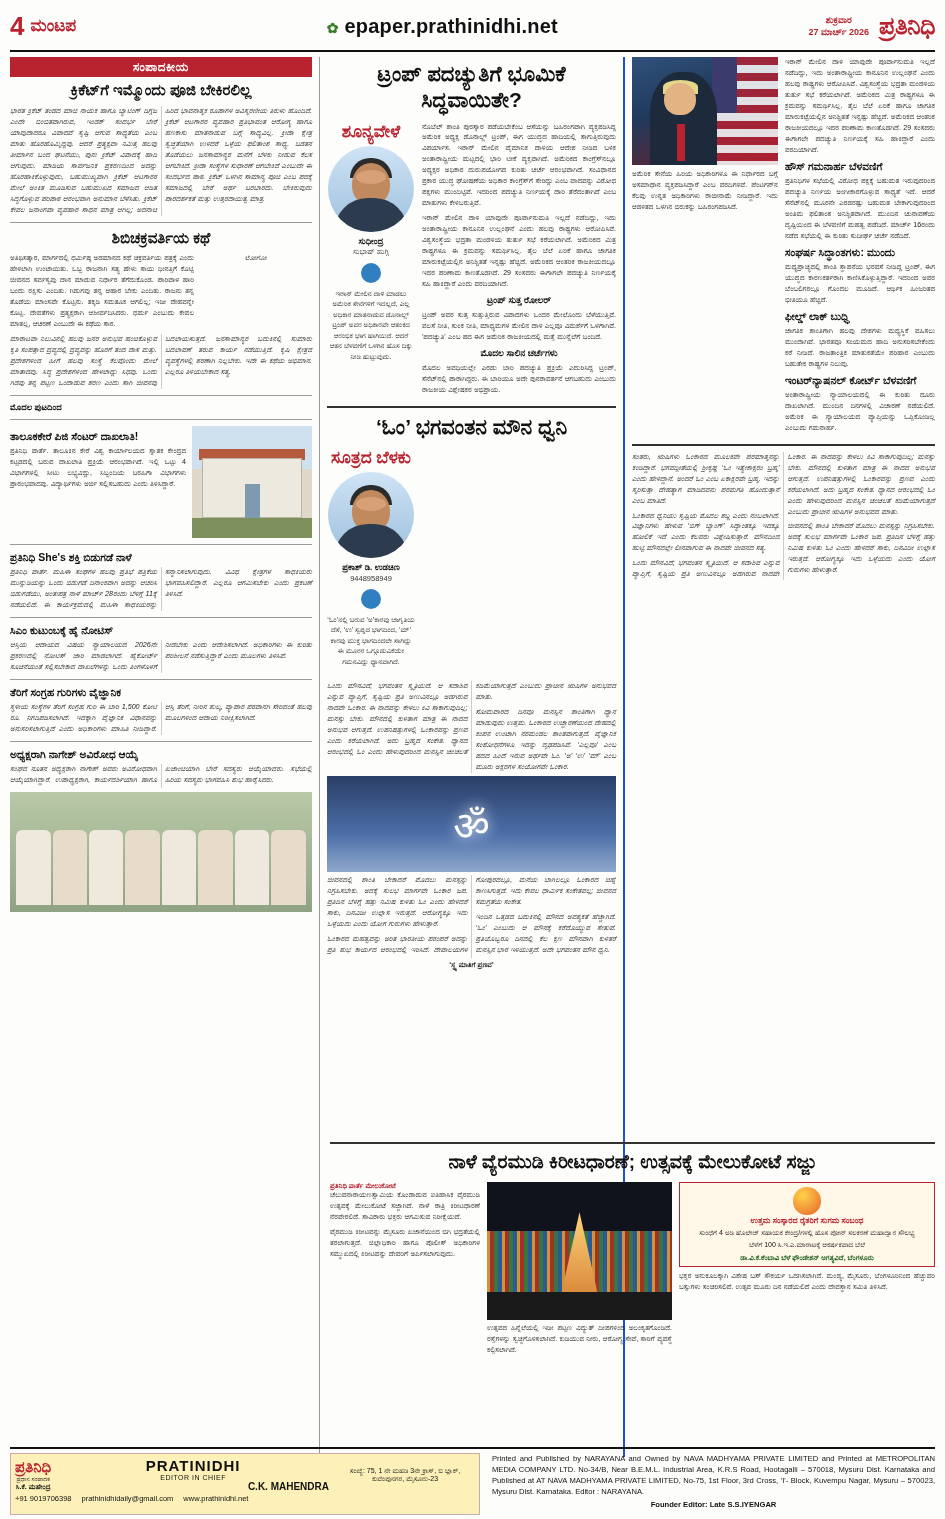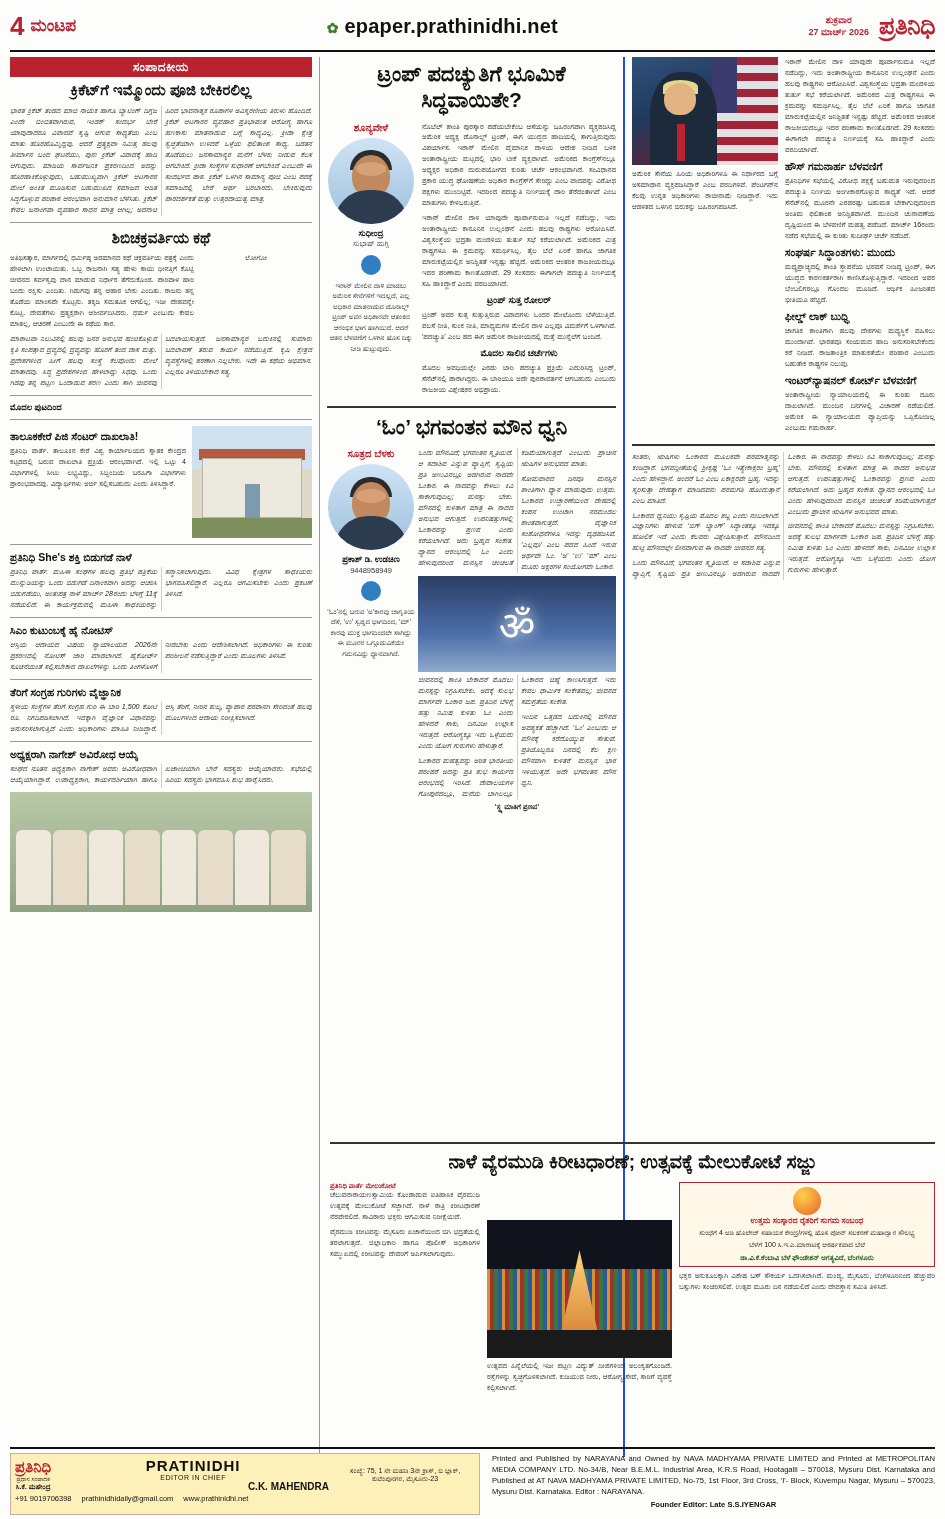--- a/index.html
+++ b/index.html
@@ -44,21 +44,21 @@
   .minihead { font-size:10.5px; font-weight:bold; margin:4px 0 3px; }
 
   .banner-red { background:#b8232f; color:#fff; text-align:center; font-size:12px;
      font-weight:bold; padding:3px 0; letter-spacing:0.5px; }
 
   
   .two-col { column-count:2; column-gap:8px; column-rule:1px solid #ccc;font-style:italic; }
 
   
   .author-box { text-align:center; }
-  .author-tag { color:#b8232f; font-weight:bold; font-size:10px; margin-bottom:4px; }
+  .author-tag { color:#b8232f; font-weight:bold; font-size:17px; margin-bottom:4px; }
   .avatar { width:86px; height:86px; border-radius:50%; margin:0 auto; overflow:hidden;
      background:linear-gradient(#cfe3f5,#9dc0dd); position:relative; }
   .avatar .head { position:absolute; left:50%; top:20%; transform:translateX(-50%);
       width:38px; height:42px; border-radius:50% 50% 45% 45%; background:#c08a5e; }
   .avatar .hair { position:absolute; left:50%; top:15%; transform:translateX(-50%);
       width:42px; height:20px; border-radius:22px 22px 0 0; background:#2b2b2b; }
   .avatar .body { position:absolute; left:50%; bottom:0; transform:translateX(-50%);
       width:74px; height:34px; border-radius:40px 40px 0 0; background:#2d3b4e; }
   .avatar .face2 { position:absolute; left:50%; top:28%; transform:translateX(-50%);
       width:30px; height:14px; border-radius:50%; background:#d8a077; }
@@ -279,21 +279,21 @@
           <div class="body-text">
             <p>ಮೊದಲ ಅವಧಿಯಲ್ಲೇ ಎರಡು ಬಾರಿ ಪದಚ್ಯುತಿ ಪ್ರಕ್ರಿಯೆ ಎದುರಿಸಿದ್ದ ಟ್ರಂಪ್, ಸೆನೆಟ್‌ನಲ್ಲಿ ಪಾರಾಗಿದ್ದರು. ಈ ಬಾರಿಯೂ ಅದೇ ಪುನರಾವರ್ತನೆ ಆಗಬಹುದು ಎಂಬುದು ರಾಜಕೀಯ ವಿಶ್ಲೇಷಕರ ಅಭಿಪ್ರಾಯ.</p>
           </div>
         </div>
       </div>
 
       <div class="rule-thick"></div>
 
       <div class="headline-big">‘ಓಂ’ ಭಗವಂತನ ಮೌನ ಧ್ವನಿ</div>
 
-      <div style="display:flex; gap:3px;">
+      <div style="display:flex; gap:14px;flex-direction:column;">
         <div style="width:88px;" class="author-box">
           <div class="author-tag">ಸೂತ್ರದ ಬೆಳಕು</div>
           <div class="avatar">
             <div class="hair"></div>
             <div class="head"></div>
             <div class="face2"></div>
             <div class="body"></div>
           </div>
           <div class="author-name">ಪ್ರಕಾಶ್ ಡಿ. ಉಡಚಿಣ</div>
           <div class="author-sub">9448958949</div>
@@ -373,21 +373,21 @@
     <div class="rule-thick" style="margin-top:0;"></div>
     <div class="headline-big" style="font-size:19px;">ನಾಳೆ ವ್ಯೆರಮುಡಿ ಕಿರೀಟಧಾರಣೆ; ಉತ್ಸವಕ್ಕೆ ಮೇಲುಕೋಟೆ ಸಜ್ಜು</div>
     <div style="display:flex; gap:7px; margin-top:4px;">
       <div style="width:150px;">
         <div class="byline-red">ಪ್ರತಿನಿಧಿ ವಾರ್ತೆ ಮೇಲುಕೋಟೆ</div>
         <div class="body-text">
           <p>ಚೆಲುವನಾರಾಯಣಸ್ವಾಮಿಯ ಕೊಂಡಾಡುವ ಐತಿಹಾಸಿಕ ವೈರಮುಡಿ ಉತ್ಸವಕ್ಕೆ ಮೇಲುಕೋಟೆ ಸಜ್ಜಾಗಿದೆ. ನಾಳೆ ರಾತ್ರಿ ಕಿರೀಟಧಾರಣೆ ನೆರವೇರಲಿದೆ. ಸಾವಿರಾರು ಭಕ್ತರು ಆಗಮಿಸುವ ನಿರೀಕ್ಷೆಯಿದೆ.</p>
           <p>ವೈರಮುಡಿ ಕಿರೀಟವನ್ನು ಮೈಸೂರು ಖಜಾನೆಯಿಂದ ಬಿಗಿ ಭದ್ರತೆಯಲ್ಲಿ ತರಲಾಗುತ್ತದೆ. ಜಿಲ್ಲಾಧಿಕಾರಿ ಹಾಗೂ ಪೊಲೀಸ್ ಅಧಿಕಾರಿಗಳ ಸಮ್ಮುಖದಲ್ಲಿ ಕಿರೀಟವನ್ನು ದೇವರಿಗೆ ಅರ್ಪಿಸಲಾಗುವುದು.</p>
         </div>
       </div>
-      <div style="width:185px;margin-top:38px;">
+      <div style="width:185px;">
         <div class="ph ph-temple">
           <div class="lights"></div>
           <div class="gopura"></div>
           <div class="crowd"></div>
         </div>
         <div class="body-text" style="margin-top:3px;">
           <p>ಉತ್ಸವದ ಹಿನ್ನೆಲೆಯಲ್ಲಿ ಇಡೀ ಪಟ್ಟಣ ವಿದ್ಯುತ್ ದೀಪಗಳಿಂದ ಅಲಂಕೃತಗೊಂಡಿದೆ. ರಸ್ತೆಗಳನ್ನು ಸ್ವಚ್ಛಗೊಳಿಸಲಾಗಿದೆ. ಕುಡಿಯುವ ನೀರು, ಆರೋಗ್ಯ ಸೇವೆ, ಸಾರಿಗೆ ವ್ಯವಸ್ಥೆ ಕಲ್ಪಿಸಲಾಗಿದೆ.</p>
         </div>
       </div>
       <div style="flex:1;">

